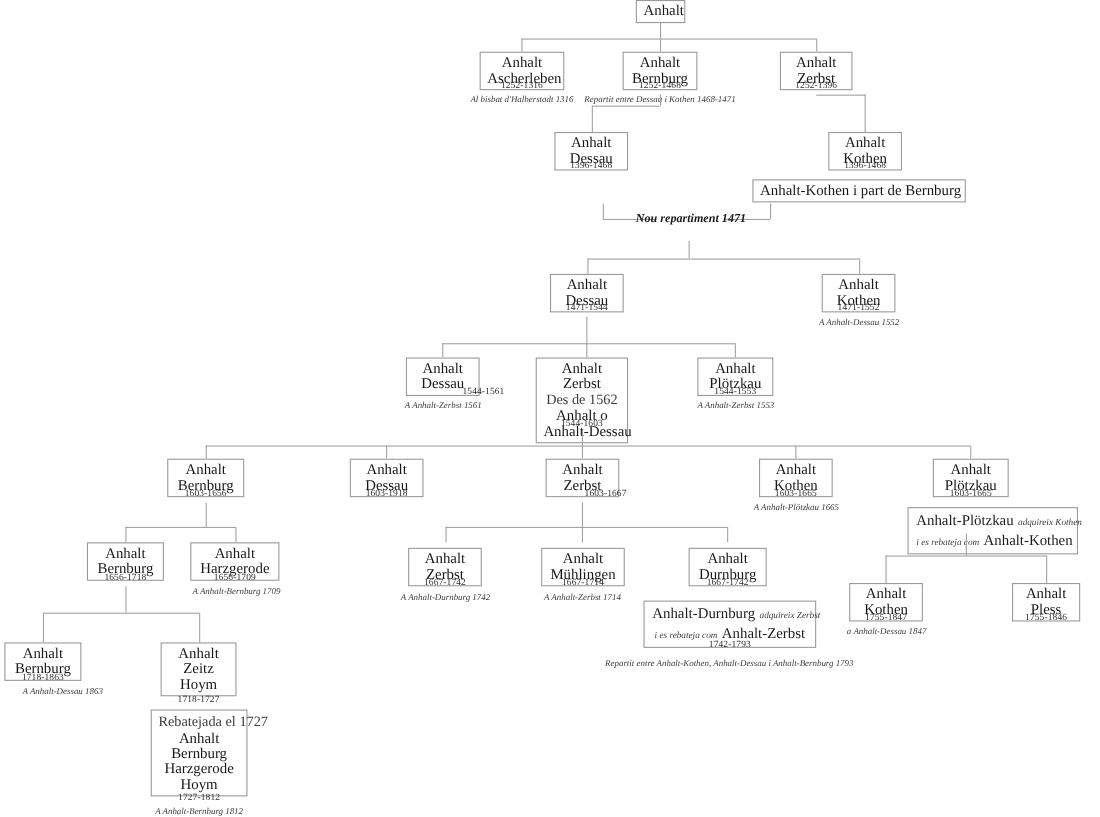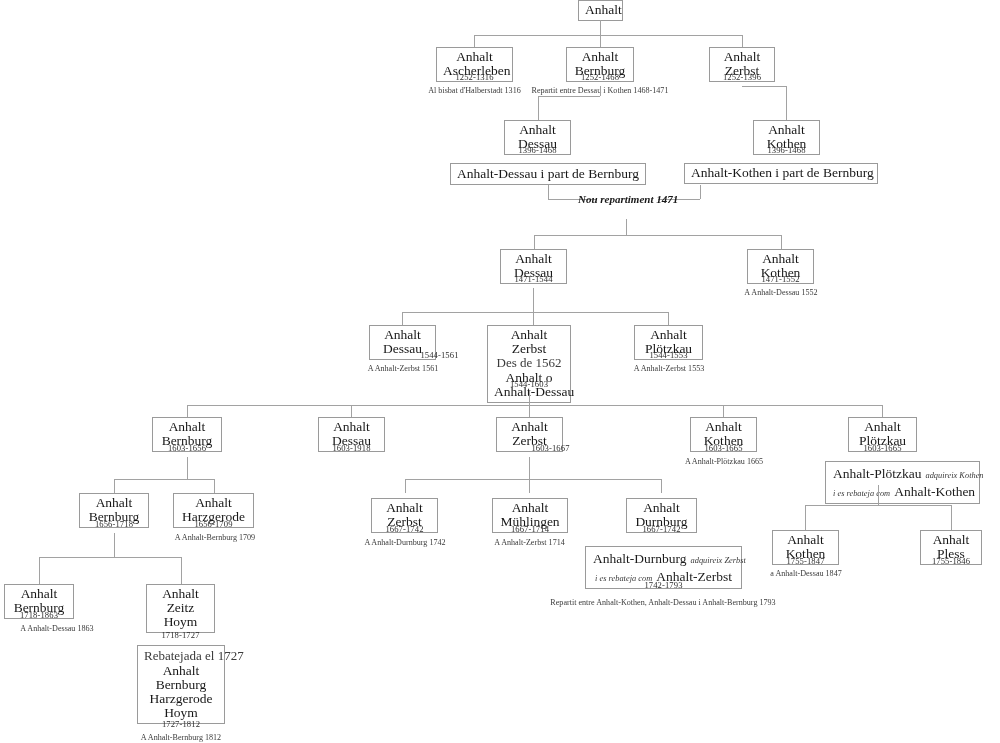--- a/index.html
+++ b/index.html
@@ -34,20 +34,21 @@
     position:absolute;
     font-size:8.6px;
     color:#2d2d2d;
     text-align:center;
     white-space:nowrap;
     letter-spacing:.1px;
   }
   .note{
     position:absolute;
     font-size:8.1px;
+    font-style:italic;
     color:#3b3b3b;
     text-align:center;
     white-space:nowrap;
     line-height:1.25;
   }
   .note.left{text-align:left;white-space:normal;}
 
   
   .v{position:absolute;width:1px;background:#a2a2a2;}
   .h{position:absolute;height:1px;background:#a2a2a2;}
@@ -121,23 +122,20 @@
     <span class="ln">Dessau</span>
   </div>
   <div class="dates" style="left:504px;top:145px;width:67px;">1396-1468</div>
 
   <div class="box" style="left:753px;top:120px;width:67px;">
     <span class="ln">Anhalt</span>
     <span class="ln">Kothen</span>
   </div>
   <div class="dates" style="left:753px;top:145px;width:67px;">1396-1468</div>
 
-  <div class="box wide" style="left:450px;top:163px;width:196px;padding-top:3px;">
-    <span class="ln">Anhalt-Dessau i part de Bernburg</span>
-  </div>
   <div class="box wide" style="left:684px;top:163px;width:194px;padding-top:2px;">
     <span class="ln">Anhalt-Kothen i part de Bernburg</span>
   </div>
 
   <div class="v" style="left:548px;top:185px;height:14px;"></div>
   <div class="v" style="left:700px;top:185px;height:14px;"></div>
   <div class="h" style="left:548px;top:199px;width:48px;"></div>
   <div class="h" style="left:658px;top:199px;width:42px;"></div>
   <div class="freelabel" style="left:578px;top:193px;width:96px;">
     <span class="ln">Nou repartiment</span>

